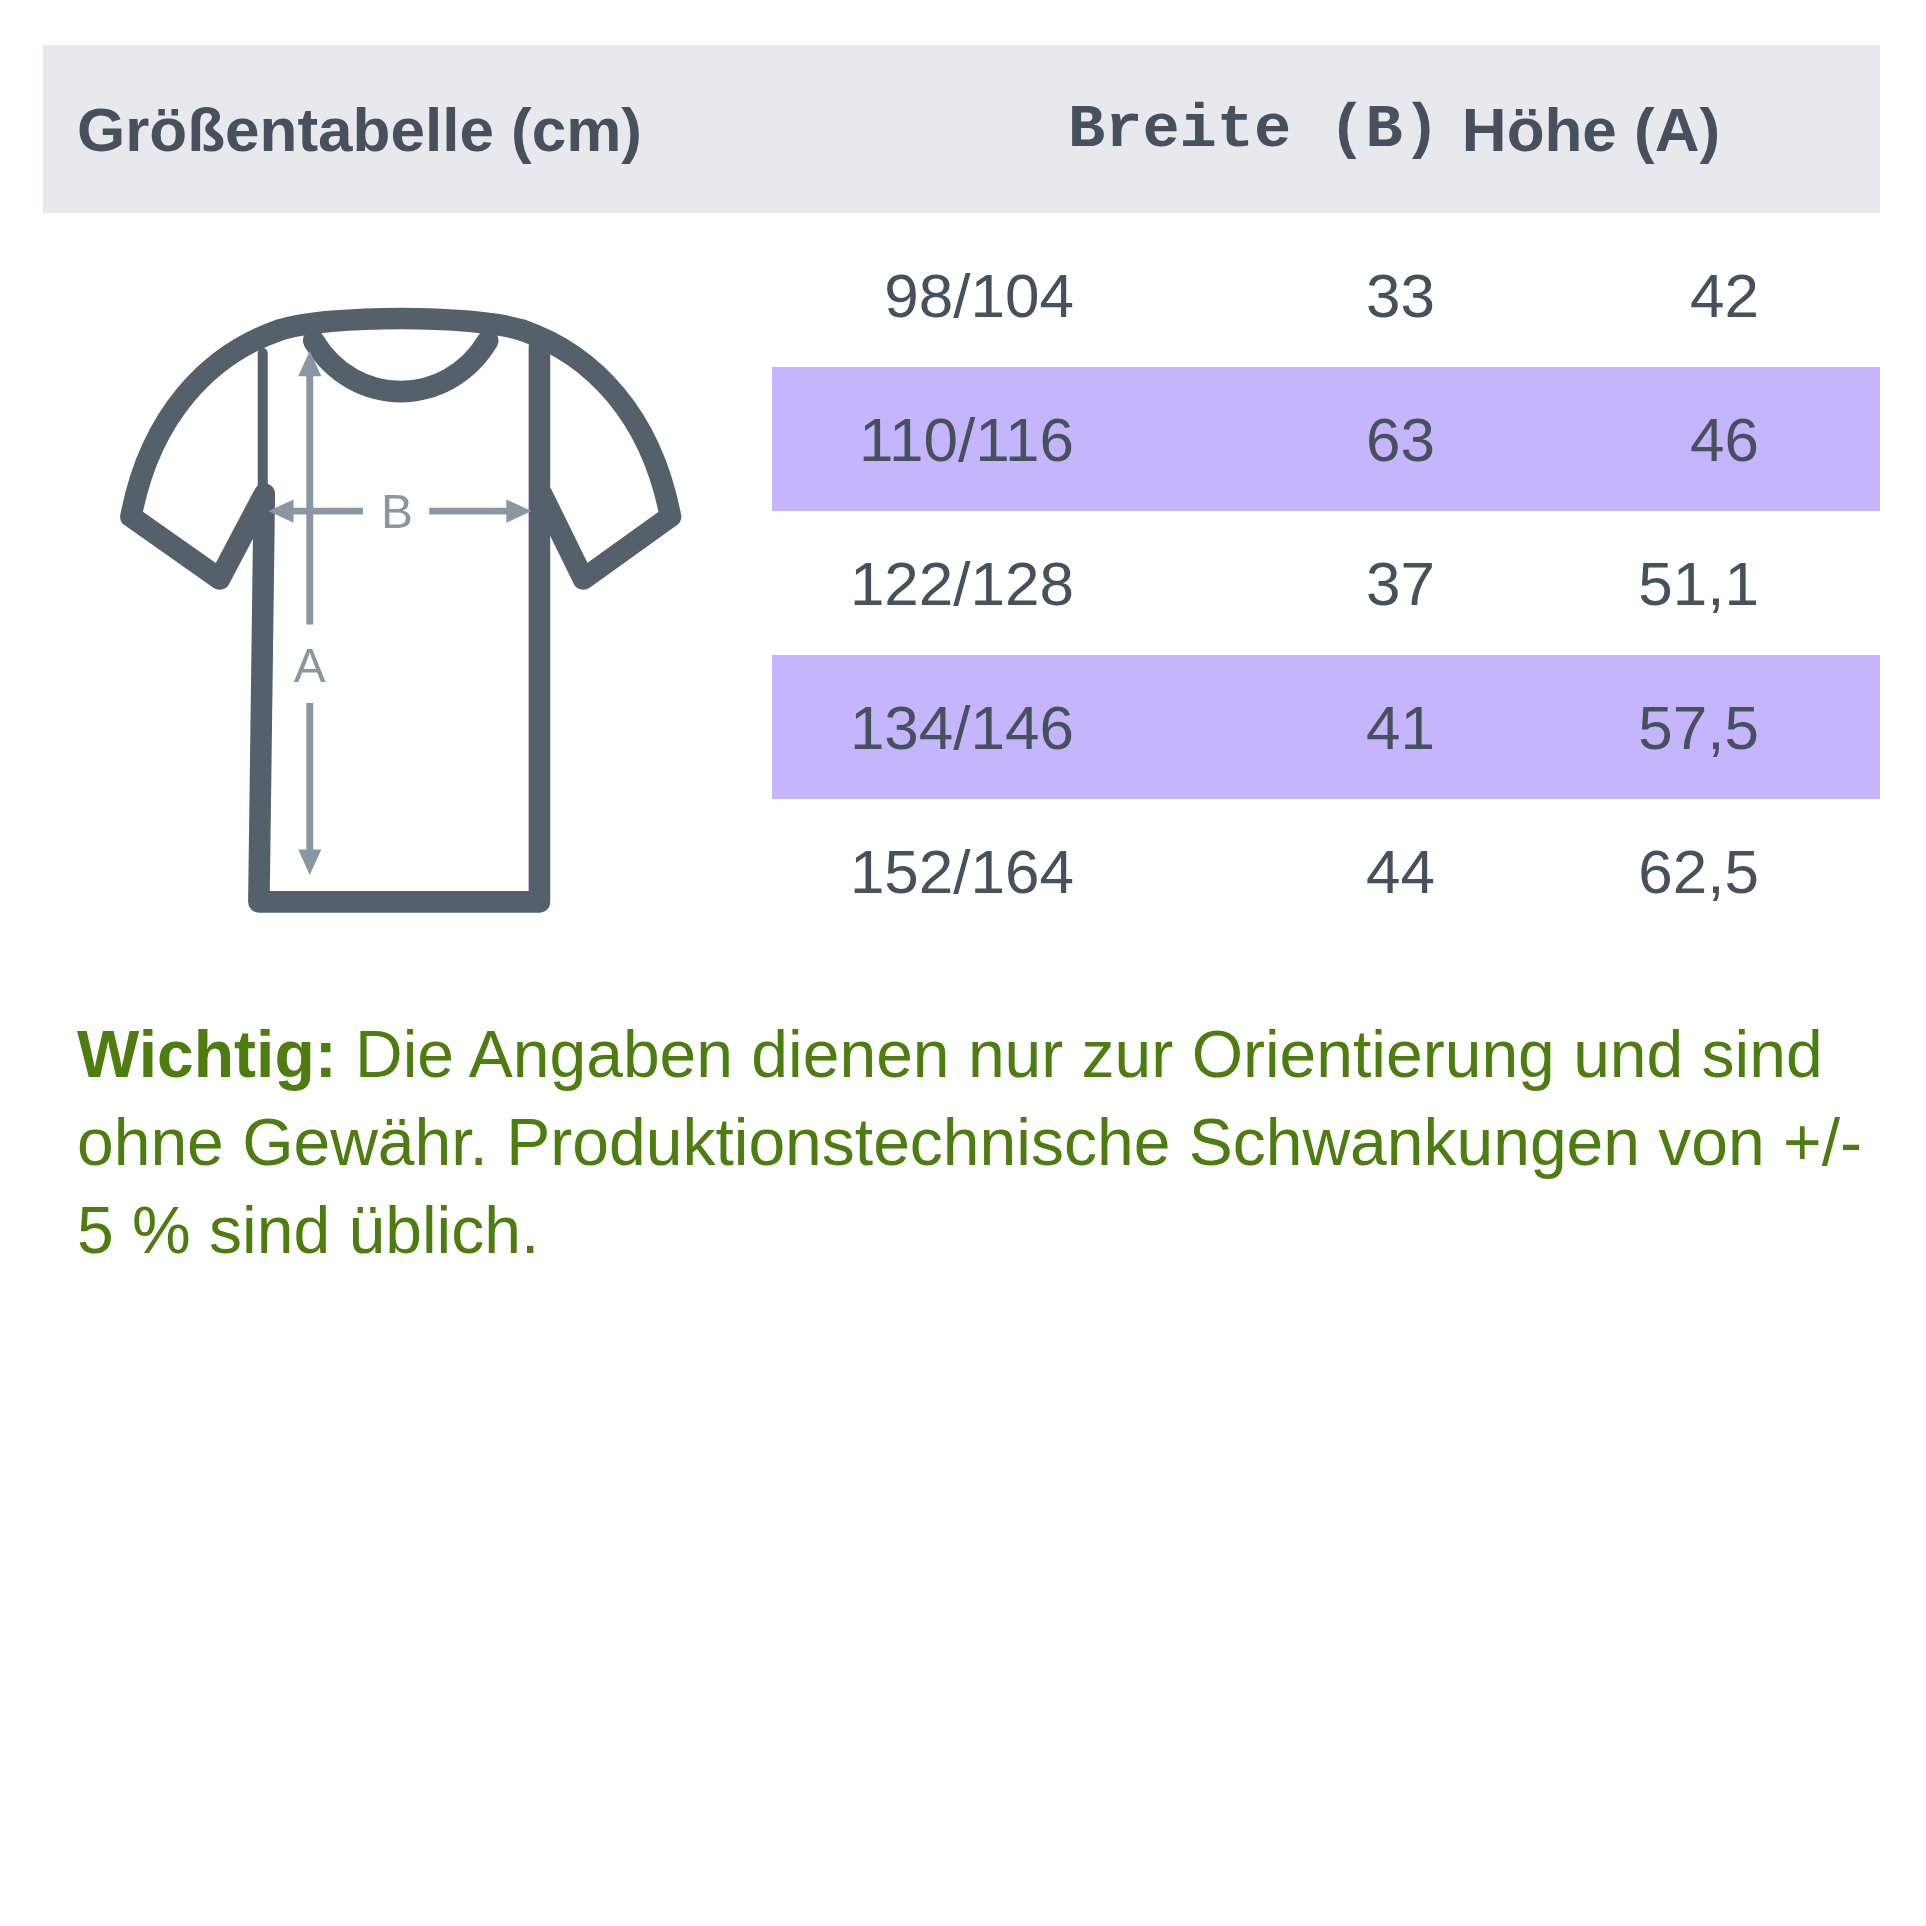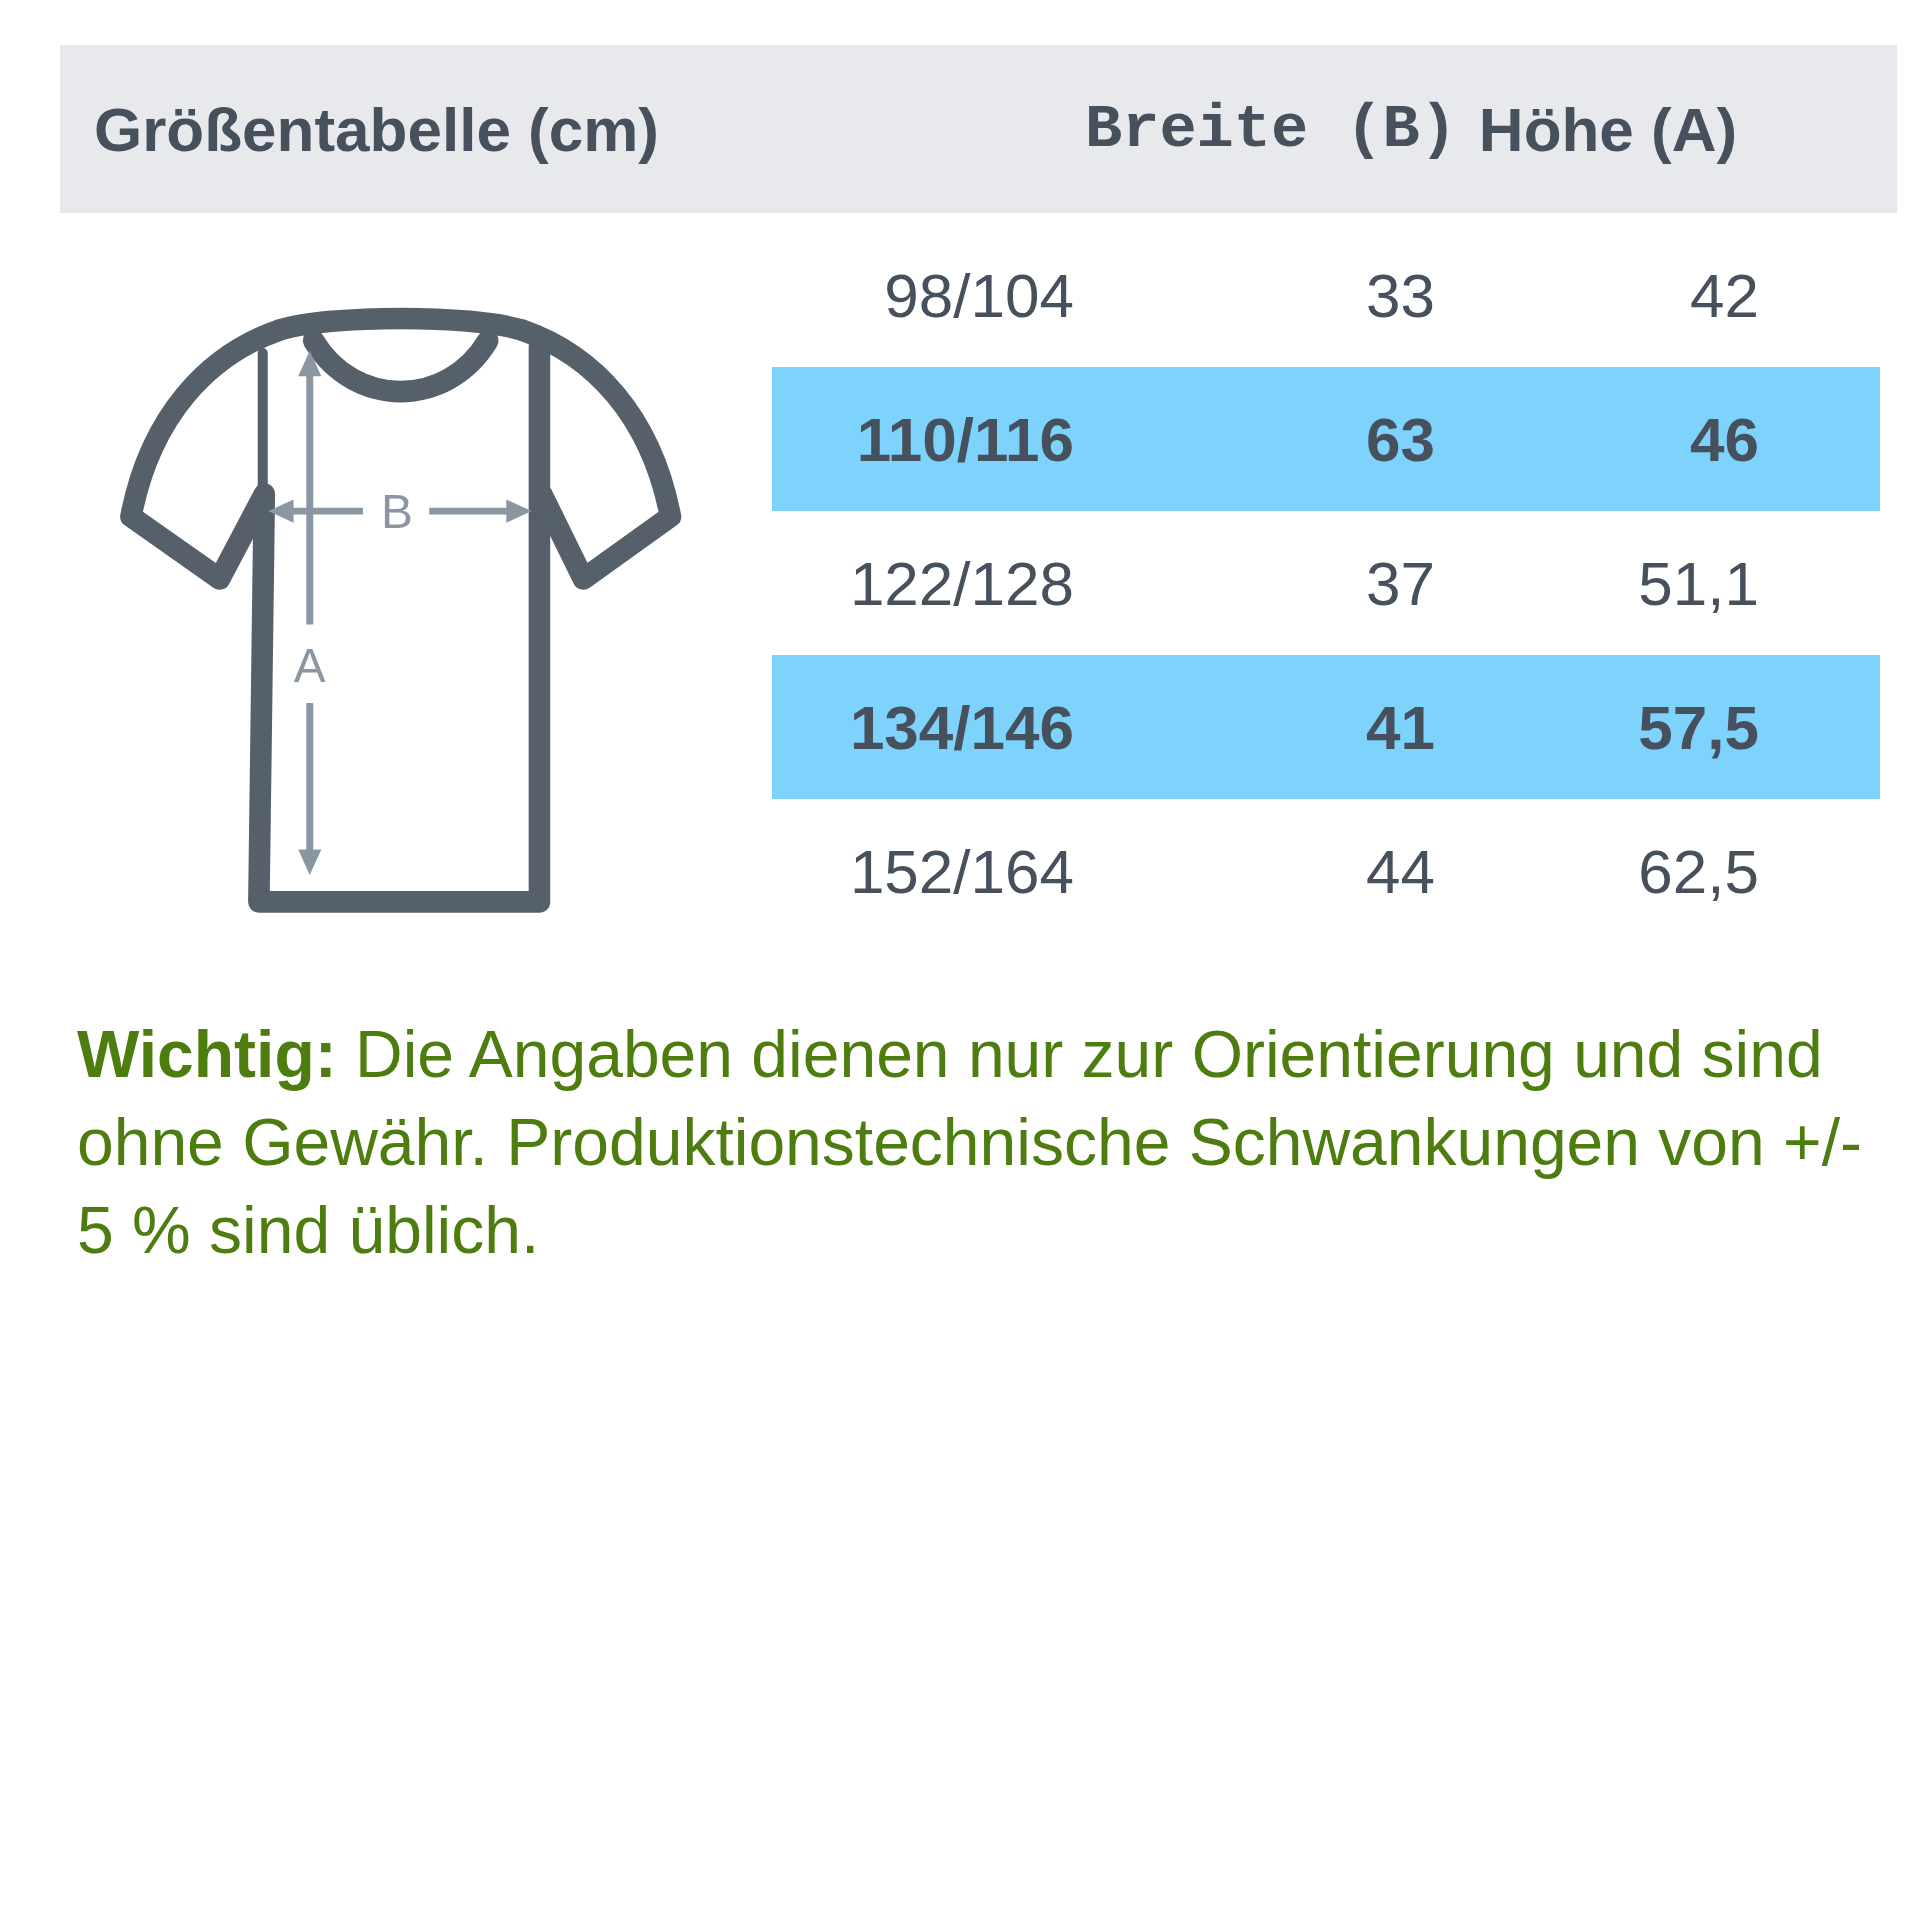--- a/index.html
+++ b/index.html
@@ -18,21 +18,20 @@
   }
 
   
   .header-bar {
     position: absolute;
     left: 43px;
     top: 45px;
     width: 1837px;
     height: 168px;
     background: #e8e9ed;
-    margin-left: 17px;
   }
   .header-title {
     position: absolute;
     left: 34px;
     top: 50%;
     transform: translateY(-50%);
     font-size: 62px;
     font-weight: bold;
     color: #47505d;
     white-space: nowrap;
@@ -56,22 +55,21 @@
     top: 223px;
     width: 1108px;
   }
   .size-row {
     display: flex;
     align-items: center;
     height: 144px;
     background: #ffffff;
   }
   .size-row.striped {
-    background: #7dd3fc;
-    font-weight: bold;
+    background: #c4b5fd;
   }
   .cell {
     font-size: 62px;
     color: #47505d;
     text-align: right;
     white-space: nowrap;
   }
   .cell.size   { width: 302px; }
   .cell.breite { width: 361px; }
   .cell.hoehe  { width: 324px; }

